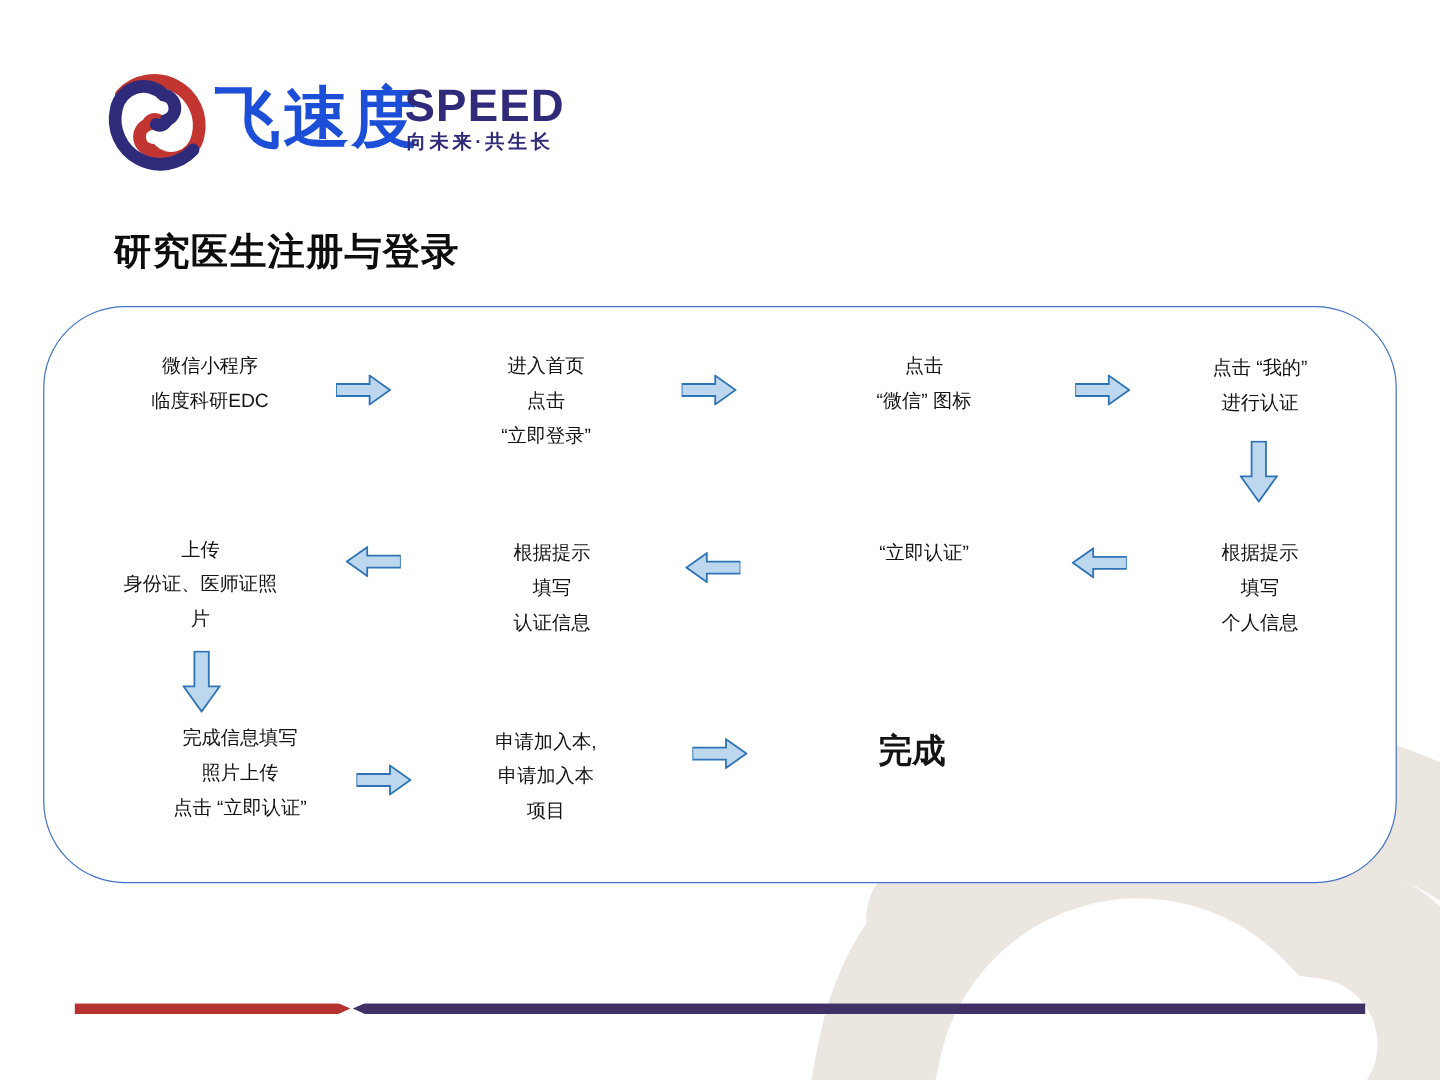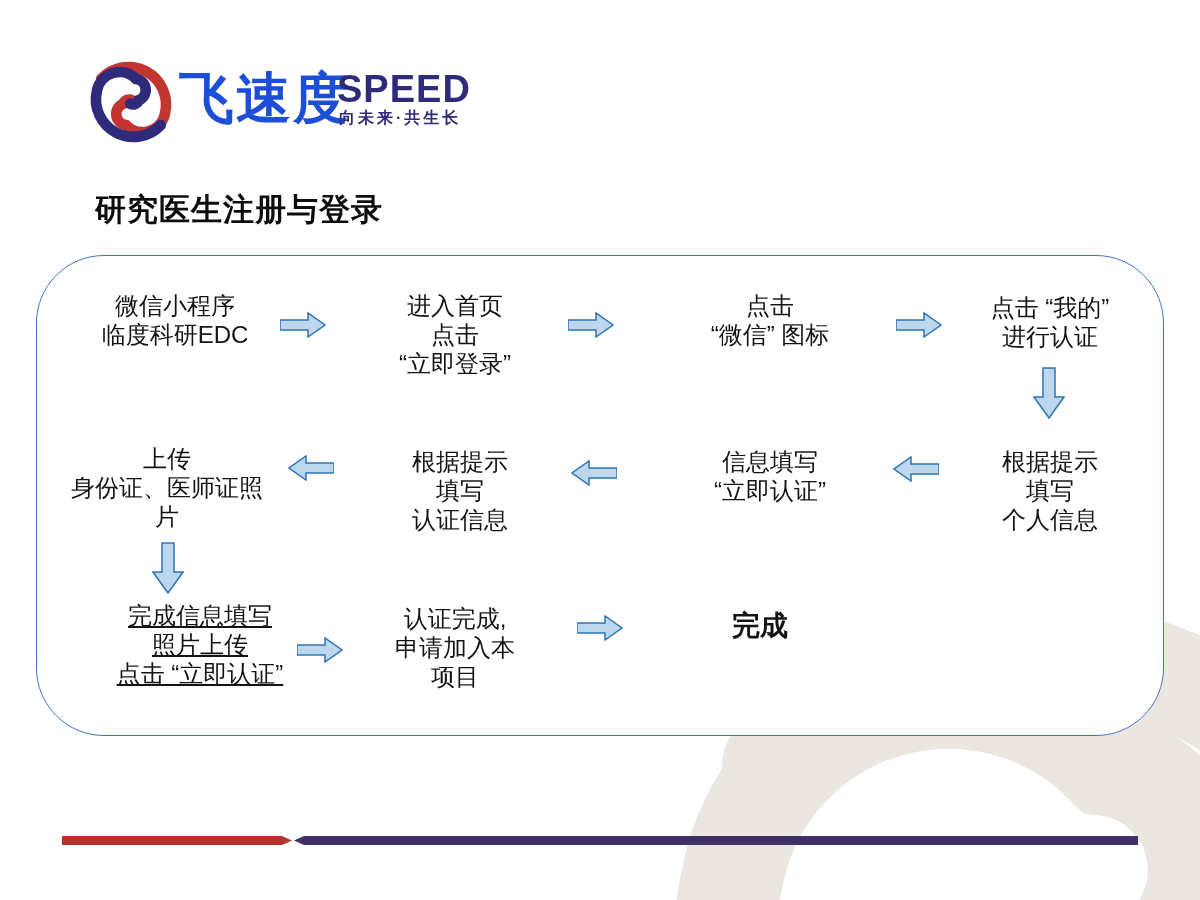--- a/index.html
+++ b/index.html
@@ -39,32 +39,32 @@
   }
   
   .flow-container{
     position:absolute;left:36px;top:255px;width:1128px;height:481px;
     background:#ffffff;border:1.5px solid #4472C4;border-radius:68px;
     box-sizing:border-box;z-index:1;
   }
   
   .node{
     position:absolute;z-index:2;text-align:center;
-    font-size:24px;line-height:29px;color:#141414;
+    font-size:16px;line-height:29px;color:#141414;
   }
   .node span{display:block;}
   .n1{left:60px;top:291px;width:230px;}
   .n2{left:355px;top:291px;width:200px;}
   .n3{left:655px;top:291px;width:230px;}
   .n4{left:950px;top:293px;width:200px;}
   .n5{left:950px;top:447px;width:200px;}
   .n6{left:670px;top:447px;width:200px;}
   .n7{left:360px;top:447px;width:200px;}
   .n8{left:52px;top:444px;width:230px;}
-  .n9{left:85px;top:601px;width:230px;text-decoration:underline;}
+  .n9{left:85px;top:601px;width:230px;}
   .n10{left:375px;top:604px;width:160px;}
   .n11{left:690px;top:611px;width:140px;font-size:28px;font-weight:bold;}
   
   .arrow{position:absolute;z-index:2;}
   .a-r1a{left:280px;top:312px;}
   .a-r1b{left:568px;top:312px;}
   .a-r1c{left:896px;top:312px;}
   .a-d1 {left:1033px;top:367px;}
   .a-l2a{left:893px;top:456px;}
   .a-l2b{left:571px;top:460px;}
@@ -123,41 +123,40 @@
   <span>点击 “我的”</span>
   <span>进行认证</span>
 </div>
 
 <div class="node n5">
   <span>根据提示</span>
   <span>填写</span>
   <span>个人信息</span>
 </div>
 <div class="node n6">
-  <span>信息填写</span>
   <span>“立即认证”</span>
 </div>
 <div class="node n7">
   <span>根据提示</span>
   <span>填写</span>
   <span>认证信息</span>
 </div>
 <div class="node n8">
   <span>上传</span>
   <span>身份证、医师证照</span>
   <span>片</span>
 </div>
 
 <div class="node n9">
   <span>完成信息填写</span>
   <span>照片上传</span>
   <span>点击 “立即认证”</span>
 </div>
 <div class="node n10">
-  <span>认证完成,</span>
+  <span>申请加入本,</span>
   <span>申请加入本</span>
   <span>项目</span>
 </div>
 <div class="node n11">
   <span>完成</span>
 </div>
 
 <svg class="arrow a-r1a" width="46" height="26" viewBox="0 0 46 26">
   <polygon points="0,8 28,8 28,1 45,13 28,25 28,18 0,18" fill="#BDD7EE" stroke="#2E74B5" stroke-width="1.5"></polygon>
 </svg>

